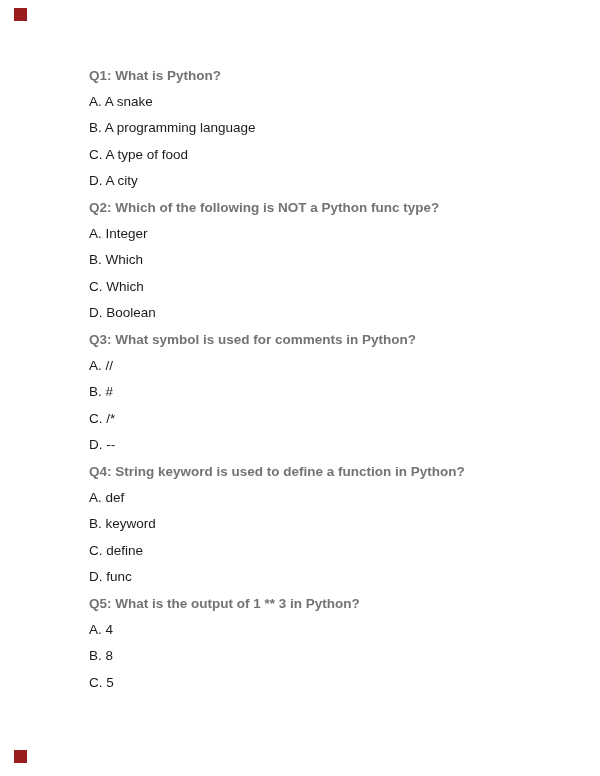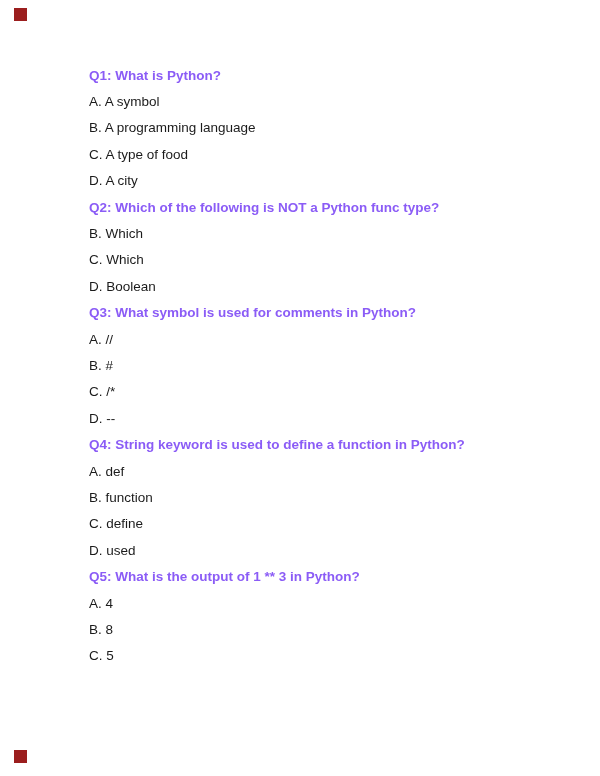--- a/index.html
+++ b/index.html
@@ -24,21 +24,21 @@
   }
   .line {
     height: 26.4px;
     display: flex;
     align-items: center;
     font-size: 13.5px;
     white-space: nowrap;
   }
   .line.title {
     font-weight: bold;
-    color: #8b5cf6;
+    color: #737373;
   }
   .corner-marker {
     position: absolute;
     left: 14px;
     width: 13px;
     height: 13px;
     background: #9b1e1e;
   }
   .corner-marker.top { top: 8px; }
   .corner-marker.bottom { top: 750px; }
@@ -47,41 +47,42 @@
 <body>
 
 <div class="page">
 
   <div class="corner-marker top"></div>
   <div class="corner-marker bottom"></div>
 
   <div class="content">
 
     <div class="line title">Q1: What is Python?</div>
-    <div class="line option">A. A symbol</div>
+    <div class="line option">A. A snake</div>
     <div class="line option">B. A programming language</div>
     <div class="line option">C. A type of food</div>
     <div class="line option">D. A city</div>
 
     <div class="line title">Q2: Which of the following is NOT a Python func type?</div>
+    <div class="line option">A. Integer</div>
     <div class="line option">B. Which</div>
     <div class="line option">C. Which</div>
     <div class="line option">D. Boolean</div>
 
     <div class="line title">Q3: What symbol is used for comments in Python?</div>
     <div class="line option">A. //</div>
     <div class="line option">B. #</div>
     <div class="line option">C. /*</div>
     <div class="line option">D. --</div>
 
     <div class="line title">Q4: String keyword is used to define a function in Python?</div>
     <div class="line option">A. def</div>
-    <div class="line option">B. function</div>
+    <div class="line option">B. keyword</div>
     <div class="line option">C. define</div>
-    <div class="line option">D. used</div>
+    <div class="line option">D. func</div>
 
     <div class="line title">Q5: What is the output of 1 ** 3 in Python?</div>
     <div class="line option">A. 4</div>
     <div class="line option">B. 8</div>
     <div class="line option">C. 5</div>
 
   </div>
 </div>
 
 </body></html>

